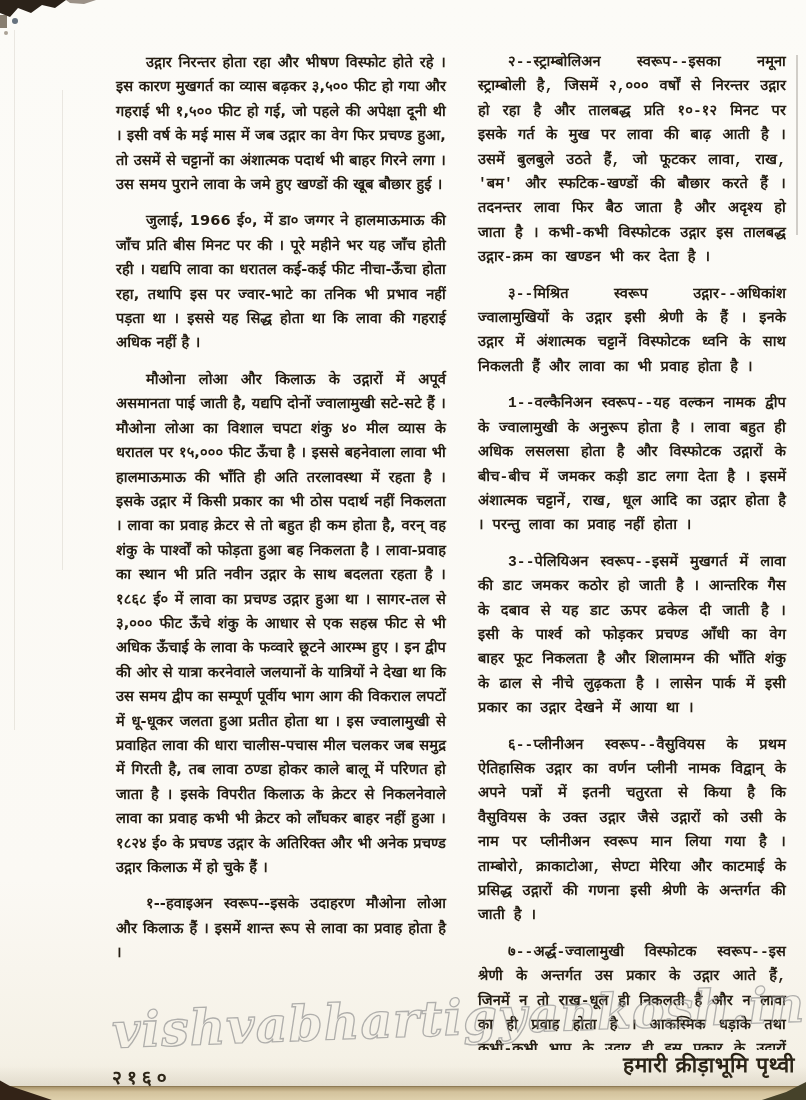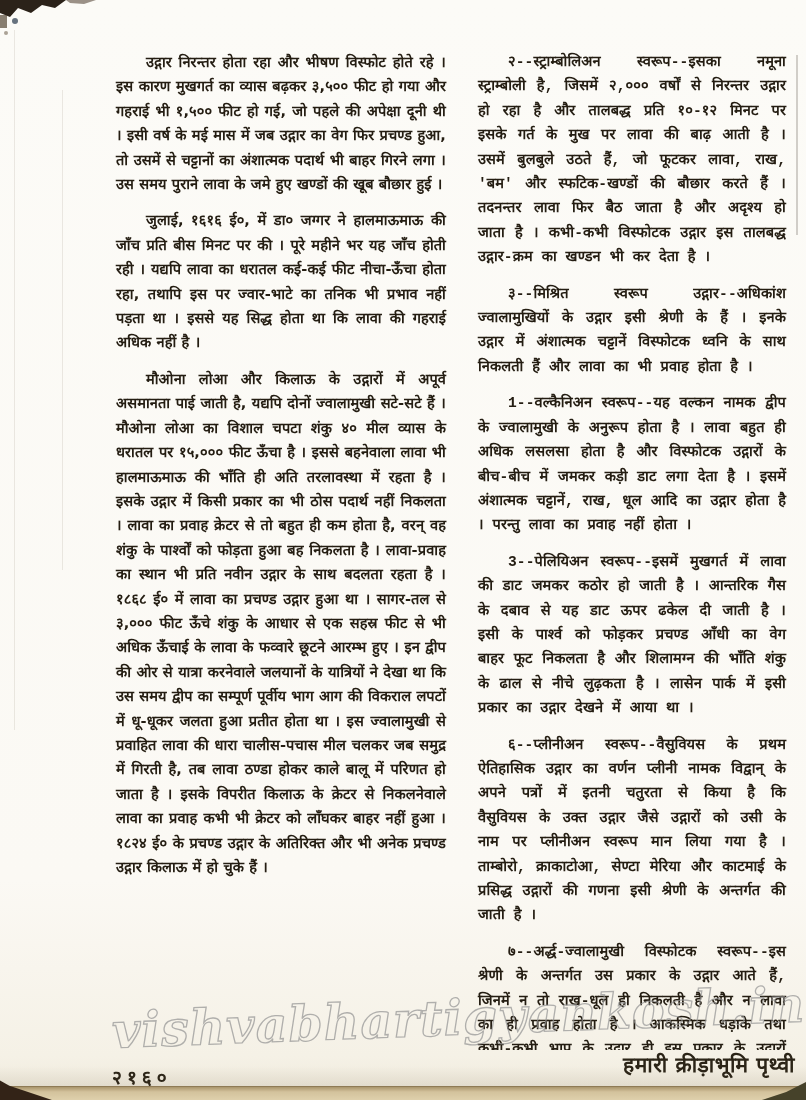--- a/index.html
+++ b/index.html
@@ -84,22 +84,23 @@
       <rect x="0" y="15" width="7" height="13" fill="#4a3b28" opacity="0.65"></rect>
       <circle cx="6" cy="33" r="2" fill="#5a4a35" opacity="0.5"></circle>
     </svg>
   </div>
   <div class="streak s1"></div>
   <div class="streak s2"></div>
   <div class="streak s3"></div>
 
   <div class="col col-left">
     <p class="para">उद्गार निरन्तर होता रहा और भीषण विस्फोट होते रहे । इस कारण मुखगर्त का व्यास बढ़कर ३,५०० फीट हो गया और गहराई भी १,५०० फीट हो गई, जो पहले की अपेक्षा दूनी थी । इसी वर्ष के मई मास में जब उद्गार का वेग फिर प्रचण्ड हुआ, तो उसमें से चट्टानों का अंशात्मक पदार्थ भी बाहर गिरने लगा । उस समय पुराने लावा के जमे हुए खण्डों की खूब बौछार हुई ।</p>
-    <p class="para">जुलाई, १६१६ ई०, में डा० जग्गर ने हालमाऊमाऊ की जाँच प्रति बीस मिनट पर की । पूरे महीने भर यह जाँच होती रही । यद्यपि लावा का धरातल कई-कई फीट नीचा-ऊँचा होता रहा, तथापि इस पर ज्वार-भाटे का तनिक भी प्रभाव नहीं पड़ता था । इससे यह सिद्ध होता था कि लावा की गहराई अधिक नहीं है ।</p>
+    <p class="para">जुलाई, 1966 ई०, में डा० जग्गर ने हालमाऊमाऊ की जाँच प्रति बीस मिनट पर की । पूरे महीने भर यह जाँच होती रही । यद्यपि लावा का धरातल कई-कई फीट नीचा-ऊँचा होता रहा, तथापि इस पर ज्वार-भाटे का तनिक भी प्रभाव नहीं पड़ता था । इससे यह सिद्ध होता था कि लावा की गहराई अधिक नहीं है ।</p>
     <p class="para">मौओना लोआ और किलाऊ के उद्गारों में अपूर्व असमानता पाई जाती है, यद्यपि दोनों ज्वालामुखी सटे-सटे हैं । मौओना लोआ का विशाल चपटा शंकु ४० मील व्यास के धरातल पर १५,००० फीट ऊँचा है । इससे बहनेवाला लावा भी हालमाऊमाऊ की भाँति ही अति तरलावस्था में रहता है । इसके उद्गार में किसी प्रकार का भी ठोस पदार्थ नहीं निकलता । लावा का प्रवाह क्रेटर से तो बहुत ही कम होता है, वरन् वह शंकु के पार्श्वों को फोड़ता हुआ बह निकलता है । लावा-प्रवाह का स्थान भी प्रति नवीन उद्गार के साथ बदलता रहता है । १८६८ ई० में लावा का प्रचण्ड उद्गार हुआ था । सागर-तल से ३,००० फीट ऊँचे शंकु के आधार से एक सहस्र फीट से भी अधिक ऊँचाई के लावा के फव्वारे छूटने आरम्भ हुए । इन द्वीप की ओर से यात्रा करनेवाले जलयानों के यात्रियों ने देखा था कि उस समय द्वीप का सम्पूर्ण पूर्वीय भाग आग की विकराल लपटों में धू-धूकर जलता हुआ प्रतीत होता था । इस ज्वालामुखी से प्रवाहित लावा की धारा चालीस-पचास मील चलकर जब समुद्र में गिरती है, तब लावा ठण्डा होकर काले बालू में परिणत हो जाता है । इसके विपरीत किलाऊ के क्रेटर से निकलनेवाले लावा का प्रवाह कभी भी क्रेटर को लाँघकर बाहर नहीं हुआ । १८२४ ई० के प्रचण्ड उद्गार के अतिरिक्त और भी अनेक प्रचण्ड उद्गार किलाऊ में हो चुके हैं ।</p>
+    <p class="para">१--हवाइअन स्वरूप--इसके उदाहरण मौओना लोआ और किलाऊ हैं । इसमें शान्त रूप से लावा का प्रवाह होता है ।</p>
   </div>
 
   <div class="col col-right">
     <p class="para">२--स्ट्राम्बोलिअन स्वरूप--इसका नमूना स्ट्राम्बोली है, जिसमें २,००० वर्षों से निरन्तर उद्गार हो रहा है और तालबद्ध प्रति १०-१२ मिनट पर इसके गर्त के मुख पर लावा की बाढ़ आती है । उसमें बुलबुले उठते हैं, जो फूटकर लावा, राख, 'बम' और स्फटिक-खण्डों की बौछार करते हैं । तदनन्तर लावा फिर बैठ जाता है और अदृश्य हो जाता है । कभी-कभी विस्फोटक उद्गार इस तालबद्ध उद्गार-क्रम का खण्डन भी कर देता है ।</p>
     <p class="para">३--मिश्रित स्वरूप उद्गार--अधिकांश ज्वालामुखियों के उद्गार इसी श्रेणी के हैं । इनके उद्गार में अंशात्मक चट्टानें विस्फोटक ध्वनि के साथ निकलती हैं और लावा का भी प्रवाह होता है ।</p>
     <p class="para">1--वल्कैनिअन स्वरूप--यह वल्कन नामक द्वीप के ज्वालामुखी के अनुरूप होता है । लावा बहुत ही अधिक लसलसा होता है और विस्फोटक उद्गारों के बीच-बीच में जमकर कड़ी डाट लगा देता है । इसमें अंशात्मक चट्टानें, राख, धूल आदि का उद्गार होता है । परन्तु लावा का प्रवाह नहीं होता ।</p>
     <p class="para">3--पेलियिअन स्वरूप--इसमें मुखगर्त में लावा की डाट जमकर कठोर हो जाती है । आन्तरिक गैस के दबाव से यह डाट ऊपर ढकेल दी जाती है । इसी के पार्श्व को फोड़कर प्रचण्ड आँधी का वेग बाहर फूट निकलता है और शिलामग्न की भाँति शंकु के ढाल से नीचे लुढ़कता है । लासेन पार्क में इसी प्रकार का उद्गार देखने में आया था ।</p>
     <p class="para">६--प्लीनीअन स्वरूप--वैसुवियस के प्रथम ऐतिहासिक उद्गार का वर्णन प्लीनी नामक विद्वान् के अपने पत्रों में इतनी चतुरता से किया है कि वैसुवियस के उक्त उद्गार जैसे उद्गारों को उसी के नाम पर प्लीनीअन स्वरूप मान लिया गया है । ताम्बोरो, क्राकाटोआ, सेण्टा मेरिया और काटमाई के प्रसिद्ध उद्गारों की गणना इसी श्रेणी के अन्तर्गत की जाती है ।</p>
     <p class="para">७--अर्द्ध-ज्वालामुखी विस्फोटक स्वरूप--इस श्रेणी के अन्तर्गत उस प्रकार के उद्गार आते हैं, जिनमें न तो राख-धूल ही निकलती है और न लावा का ही प्रवाह होता है । आकस्मिक धड़ाके तथा कभी-कभी भाप के उद्गार ही इस प्रकार के उद्गारों की पराकाष्ठा हैं । जापान के शिरेन (१८८२), बन्दाई सान (१८८६), अजूमा सान (१८६३) तथा जावा के गेलुंगुंग ज्वालामुखियों के उद्गार इसी श्रेणी के हैं । लासेन पीक के विचित्र धड़ाके भी इसी श्रेणी के अन्तर्गत आते हैं ।</p>
   </div>

